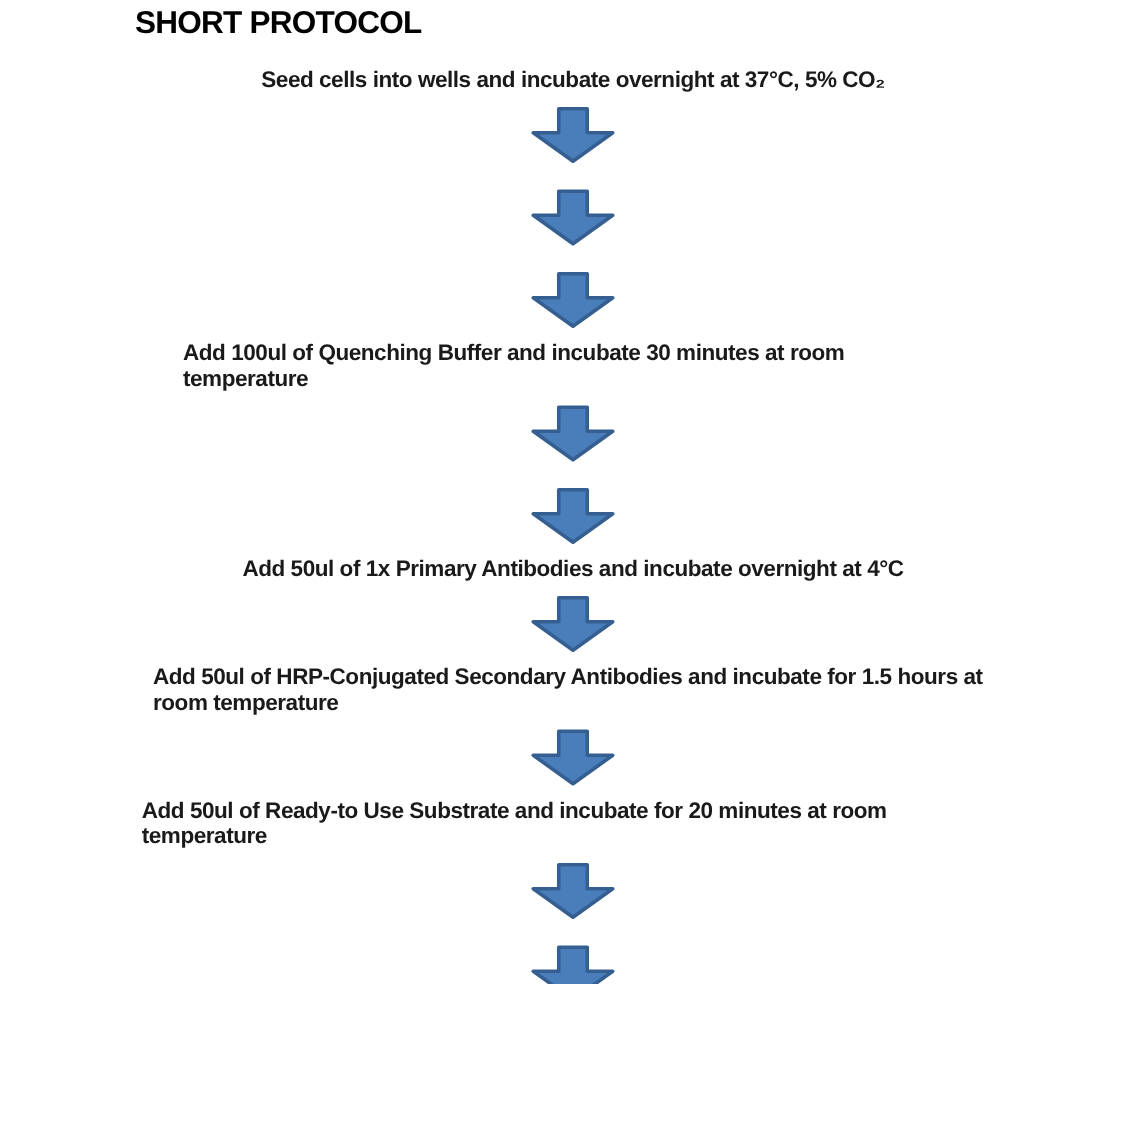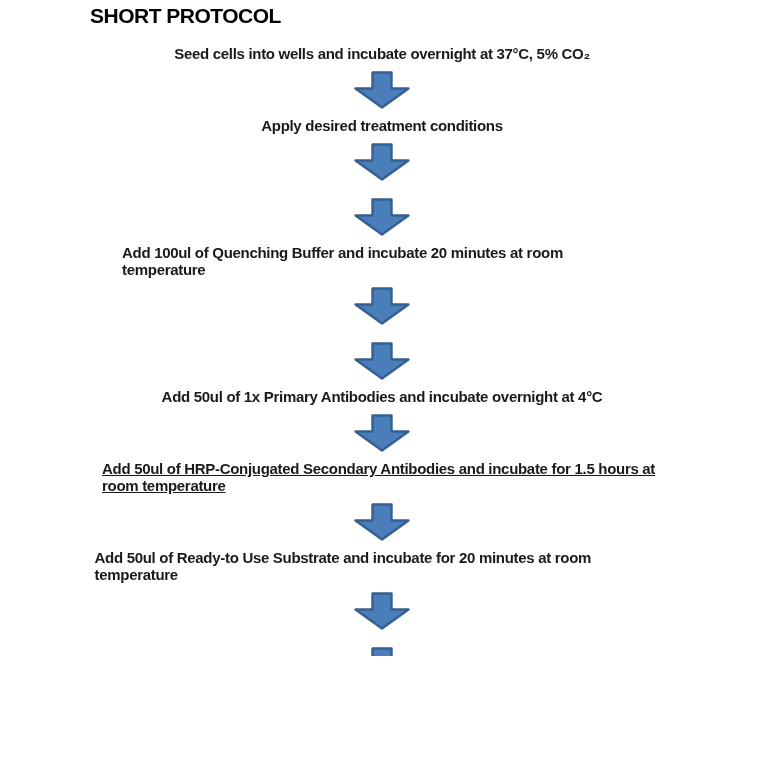--- a/index.html
+++ b/index.html
@@ -37,21 +37,21 @@
   .step {
     font-size: 15px;
     font-weight: bold;
     line-height: 17px;
     letter-spacing: -0.3px;
     color: var(--text-color, #1a1a1a);
     text-align: left;
     max-width: 640px;
   }
   .step.wrap-520 { max-width: 520px; }
-  .step.wrap-560 { max-width: 560px; text-decoration: underline; }
+  .step.wrap-560 { max-width: 560px; }
   .step.wrap-575 { max-width: 575px; }
   .arrow {
     width: 56px;
     height: 38px;
     margin: 9px 0 8px 0;
     flex: 0 0 auto;
   }
   .arrow polygon {
     fill: var(--arrow-fill, #4A7EBB);
     stroke: var(--arrow-stroke, #365F91);
@@ -67,32 +67,31 @@
   <div class="title">SHORT PROTOCOL</div>
 
   <div class="flow">
 
     <div class="step">Seed cells into wells and incubate overnight at 37°C, 5% CO₂</div>
 
     <svg class="arrow" viewBox="0 0 56 38">
       <polygon points="18.5,1.5 37.5,1.5 37.5,17.5 54.5,17.5 28,36.5 1.5,17.5 18.5,17.5"></polygon>
     </svg>
 
-    <div class="step">Apply desired treatment conditions</div>
 
     <svg class="arrow" viewBox="0 0 56 38">
       <polygon points="18.5,1.5 37.5,1.5 37.5,17.5 54.5,17.5 28,36.5 1.5,17.5 18.5,17.5"></polygon>
     </svg>
 
 
     <svg class="arrow" viewBox="0 0 56 38">
       <polygon points="18.5,1.5 37.5,1.5 37.5,17.5 54.5,17.5 28,36.5 1.5,17.5 18.5,17.5"></polygon>
     </svg>
 
-    <div class="step wrap-520">Add 100ul of Quenching Buffer and incubate 20 minutes at room temperature</div>
+    <div class="step wrap-520">Add 100ul of Quenching Buffer and incubate 30 minutes at room temperature</div>
 
     <svg class="arrow" viewBox="0 0 56 38">
       <polygon points="18.5,1.5 37.5,1.5 37.5,17.5 54.5,17.5 28,36.5 1.5,17.5 18.5,17.5"></polygon>
     </svg>
 
 
     <svg class="arrow" viewBox="0 0 56 38">
       <polygon points="18.5,1.5 37.5,1.5 37.5,17.5 54.5,17.5 28,36.5 1.5,17.5 18.5,17.5"></polygon>
     </svg>
 

